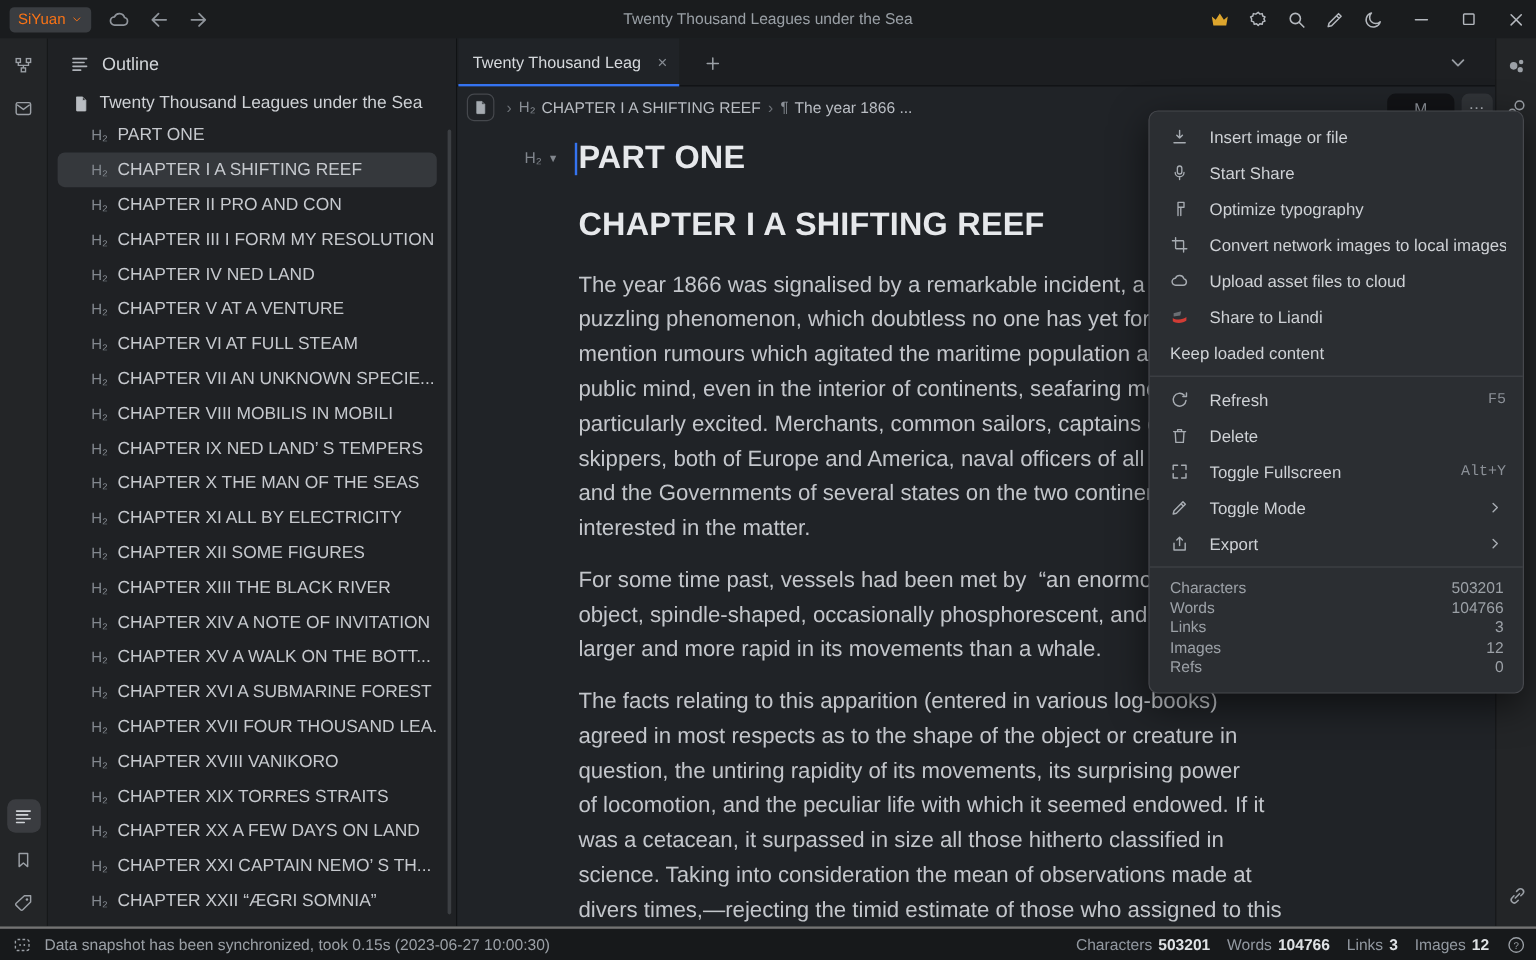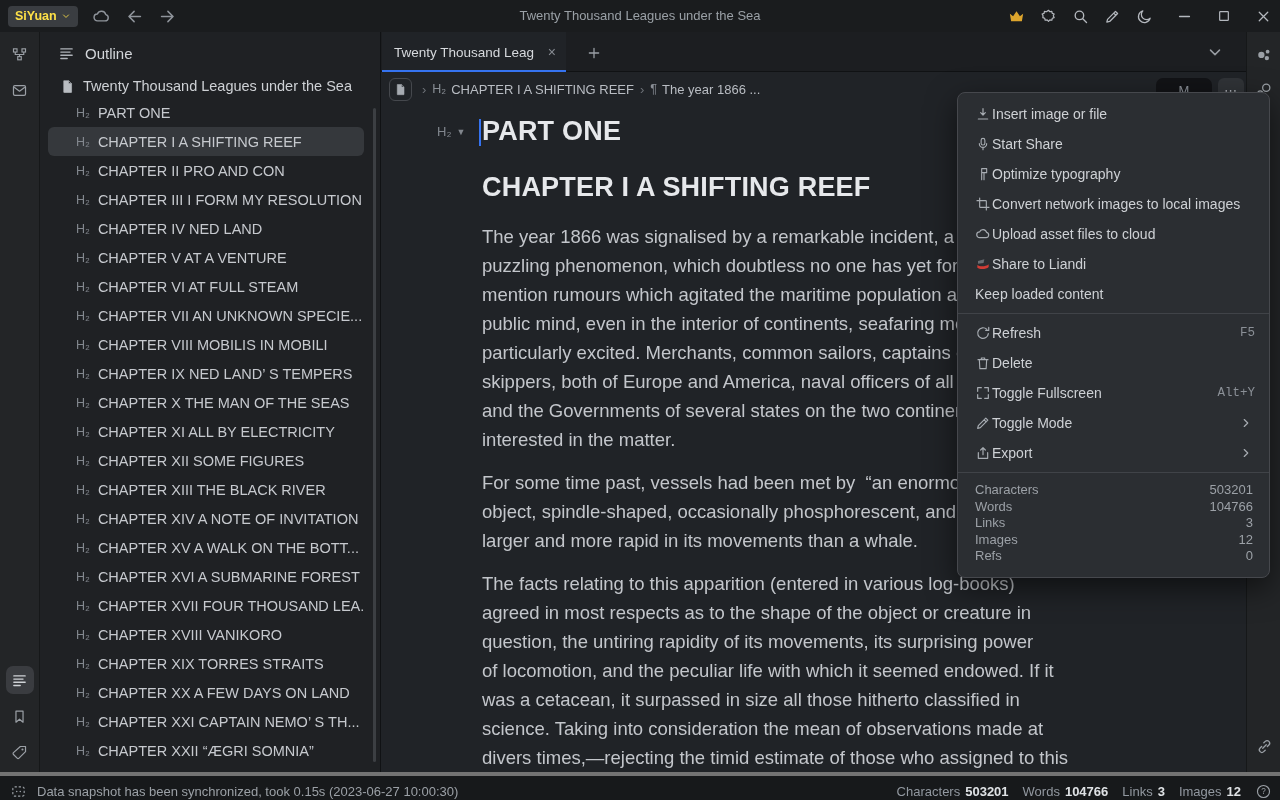--- a/index.html
+++ b/index.html
@@ -11,21 +11,21 @@
     font-size:14px; -webkit-font-smoothing:antialiased;
   }
   .ic { display:inline-block; vertical-align:middle; flex:none; }
   .ic svg { display:block; }
 
   
   .titlebar { position:absolute; left:0; top:0; width:1280px; height:32px;
     background:#1a1c1e; display:flex; align-items:center; }
   .tb-left { position:absolute; left:8px; top:0; height:32px; display:flex; align-items:center; gap:14px; }
   .appmenu { display:flex; align-items:center; gap:4px; background:#3a3d41; border-radius:4px;
-    height:21px; padding:0 7px; color:#fde047; font-size:12.5px; cursor:default;font-weight:bold; }
+    height:21px; padding:0 7px; color:#f97316; font-size:12.5px; cursor:default; }
   .tb-ic { color:#8f949b; }
   .tb-title { position:absolute; left:0; right:0; top:0; height:32px; line-height:32px;
     text-align:center; color:#9aa0a6; font-size:13px; pointer-events:none; }
   .tb-right { position:absolute; right:6px; top:0; height:32px; display:flex; align-items:center; gap:11px; }
   .tb-right .ic { color:#b4b8be; padding:0 2px; }
   .crown { color:#dda52d; }
 
   
   .dock-left { position:absolute; left:0; top:32px; bottom:28px; width:40px; background:#232527;
     display:flex; flex-direction:column; align-items:center; justify-content:space-between;
@@ -95,35 +95,35 @@
   
   .dock-right { position:absolute; right:0; top:32px; bottom:28px; width:34px; background:#232527;
     border-left:1px solid rgba(0,0,0,.35); }
   .dr-btn { position:absolute; left:5px; width:24px; height:24px; display:flex; align-items:center;
     justify-content:center; color:#9ba0a6; }
 
   
   .menu { position:absolute; left:957px; top:92px; width:313px; background:#2b2e32;
     border:1px solid #46484d; border-radius:8px; box-shadow:0 10px 30px rgba(0,0,0,.55);
     padding:6px 0; z-index:50; }
-  .m-item { height:30px; display:flex; align-items:center; padding:0 14px 0 17px; gap:1px;
+  .m-item { height:30px; display:flex; align-items:center; padding:0 14px 0 17px; gap:17px;
     color:#ced1d5; font-size:14px; cursor:default; }
   .m-item .ic { color:#a7acb2; width:16px; }
   .m-item.no-icon { }
   .m-label { flex:1; white-space:nowrap; overflow:hidden; }
   .m-shortcut { color:#8b9097; font-size:12.5px; font-family:Liberation Mono, monospace; }
   .m-sub { color:#9ba0a6; }
   .m-sep { height:1px; background:#404348; margin:4px 0; }
   .m-stats { padding:5px 16px 6px 17px; }
   .m-stat { display:flex; justify-content:space-between; color:#9ca1a7; font-size:13px;
     line-height:16.5px; }
 
   
   .statusbar { position:absolute; left:0; bottom:0; width:1280px; height:28px; background:#17191b;
-    border-top:4px solid #737373; display:flex; align-items:flex-end; z-index:60; }
+    border-top:2px solid #737373; display:flex; align-items:center; z-index:60; }
   .sb-left { display:flex; align-items:center; gap:10px; padding-left:10px; color:#9ba0a6;
     font-size:13px; }
   .sb-left .ic { color:#9ba0a6; }
   .sb-right { position:absolute; right:8px; display:flex; align-items:center; gap:14px;
     font-size:13px; color:#9298a0; }
   .sb-stat b { color:#dfe2e5; font-weight:700; margin-left:5px; }
   .sb-help { color:#9ba0a6; }
 </style>
 </head>
 <body>

